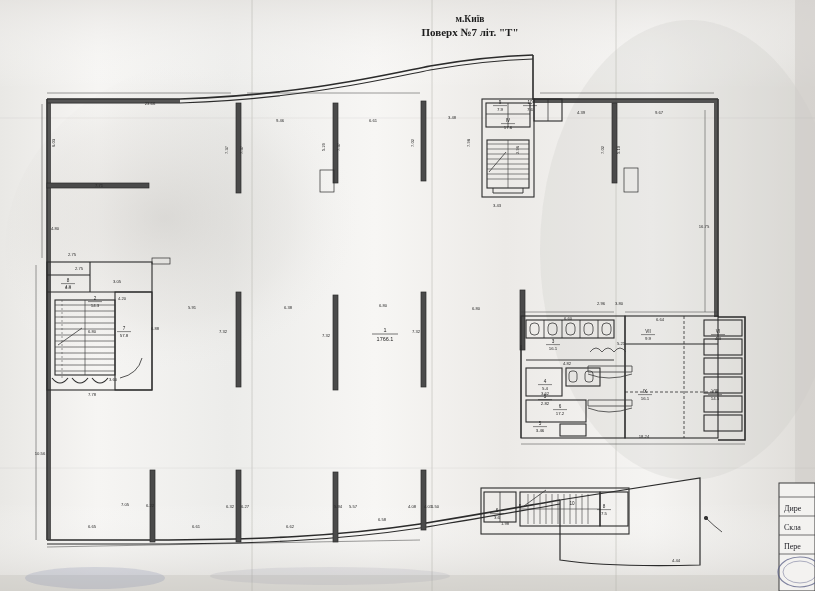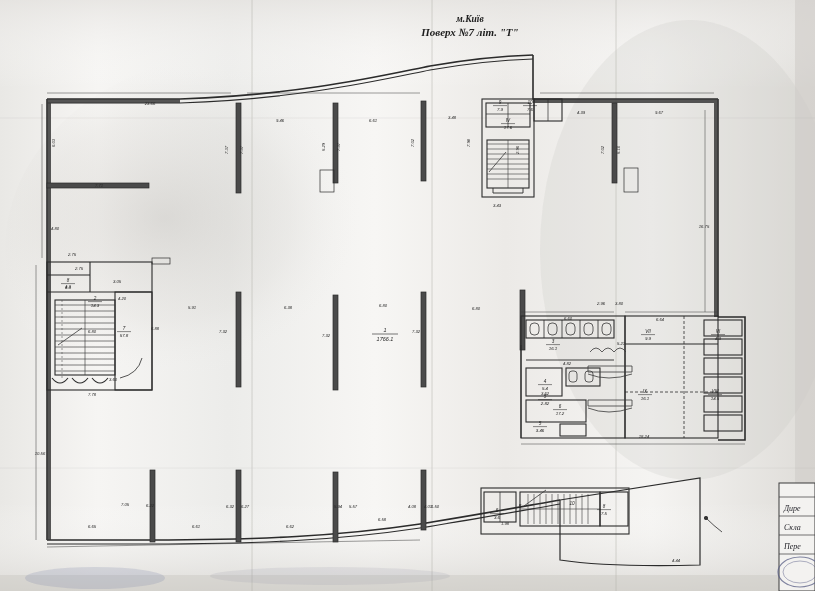--- a/index.html
+++ b/index.html
@@ -1,18 +1,18 @@
 <!DOCTYPE html>
 <html><head>
 <meta charset="utf-8">
 <style>
   html,body{margin:0;padding:0;background:#ffffff;}
   body{width:815px;height:591px;overflow:hidden;
        font-family:"Liberation Serif", serif;}
-  #sheet{position:relative;width:815px;height:591px;background:#f2f1ef;font-style:italic;}
+  #sheet{position:relative;width:815px;height:591px;background:#f2f1ef;}
   #sheet svg{position:absolute;left:0;top:0;}
   .ttl{font-family:"Liberation Serif",serif;font-weight:bold;fill:#1d1d1d;}
   .dim{font-family:"Liberation Sans",sans-serif;fill:#2a2a2a;}
   .rm{font-family:"Liberation Sans",sans-serif;fill:#1f1f1f;}
   .tb{font-family:"Liberation Serif",serif;fill:#25252b;}
 </style>
 </head>
 <body>
 
 <div id="sheet">

